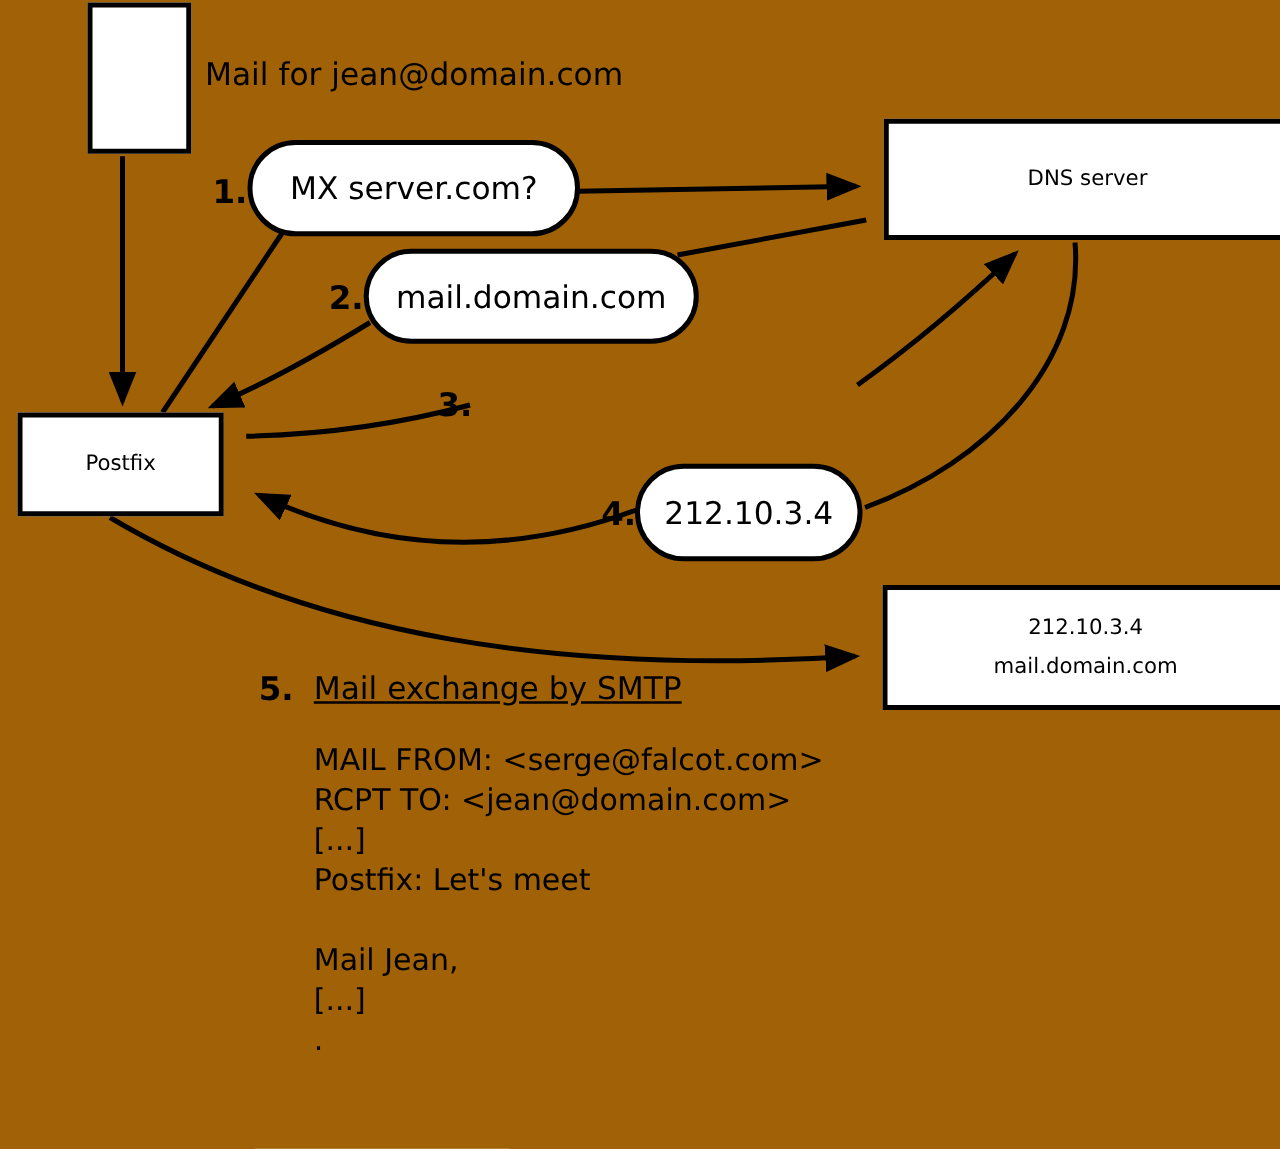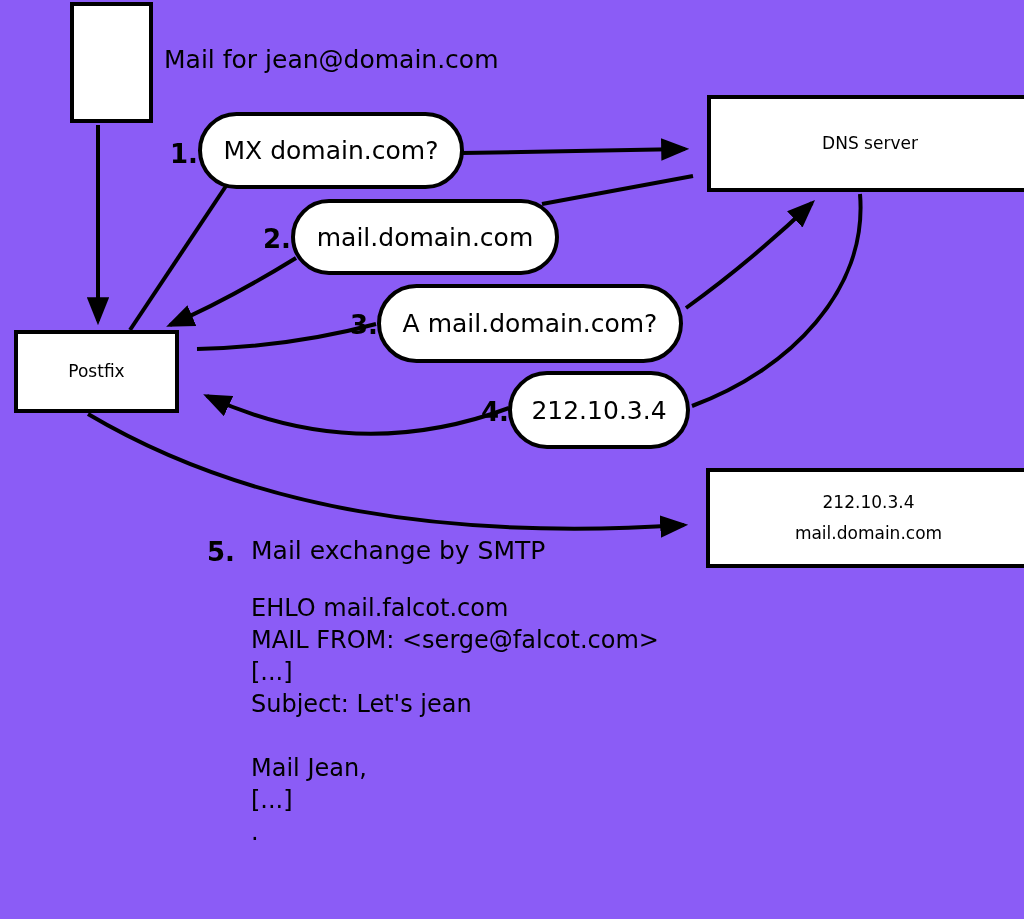--- a/index.html
+++ b/index.html
@@ -1,21 +1,21 @@
 <!DOCTYPE html>
 <html><head>
 <meta charset="utf-8">
 <style>
   html, body { margin: 0; padding: 0; }
   body { background: #ffffff; }
   #canvas {
     position: relative;
     width: 1024px;
     height: 919px;
-    background: #8b5cf6;
+    background: #a16207;
     font-family: "DejaVu Sans", sans-serif;
     color: #000000;
     overflow: hidden;
   }
   #wires { position: absolute; left: 0; top: 0; width: 1024px; height: 919px; }
   .box {
     position: absolute;
     box-sizing: border-box;
     border: 4px solid #000000;
     background: #ffffff;
@@ -101,45 +101,42 @@
 
   <div class="box" style="left:692px; top:468px; width:325px; height:100px;">
     <span>
       <span style="display:block">212.10.3.4</span>
       <span style="display:block">mail.domain.com</span>
     </span>
   </div>
 
   <span class="stepnum" style="left:170px; top:139px;">1.</span>
   <div id="pill-1" class="pill">
-    <span>MX domain.com?</span>
+    <span>MX server.com?</span>
   </div>
 
   <span class="stepnum" style="left:263px; top:224px;">2.</span>
   <div id="pill-2" class="pill">
     <span>mail.domain.com</span>
   </div>
 
   <span class="stepnum" style="left:350px; top:310px;">3.</span>
-  <div id="pill-3" class="pill">
-    <span>A mail.domain.com?</span>
-  </div>
 
   <span class="stepnum" style="left:481px; top:397px;">4.</span>
   <div id="pill-4" class="pill">
     <span>212.10.3.4</span>
   </div>
 
   <span class="stepnum" style="left:207px; top:537px;">5.</span>
-  <div class="label" style="left:251px; top:536px;">Mail exchange by SMTP</div>
+  <div class="label" style="left:251px; top:536px;text-decoration:underline;">Mail exchange by SMTP</div>
 
   <div id="smtp-session">
-    <div class="smtp-line">EHLO mail.falcot.com</div>
     <div class="smtp-line">MAIL FROM: &lt;serge@falcot.com&gt;</div>
+    <div class="smtp-line">RCPT TO: &lt;jean@domain.com&gt;</div>
     <div class="smtp-line">[...]</div>
-    <div class="smtp-line">Subject: Let's jean</div>
+    <div class="smtp-line">Postfix: Let's meet</div>
     <div class="smtp-line"></div>
     <div class="smtp-line">Mail Jean,</div>
     <div class="smtp-line">[...]</div>
     <div class="smtp-line">.</div>
   </div>
 
 </div>
 
 </body></html>

